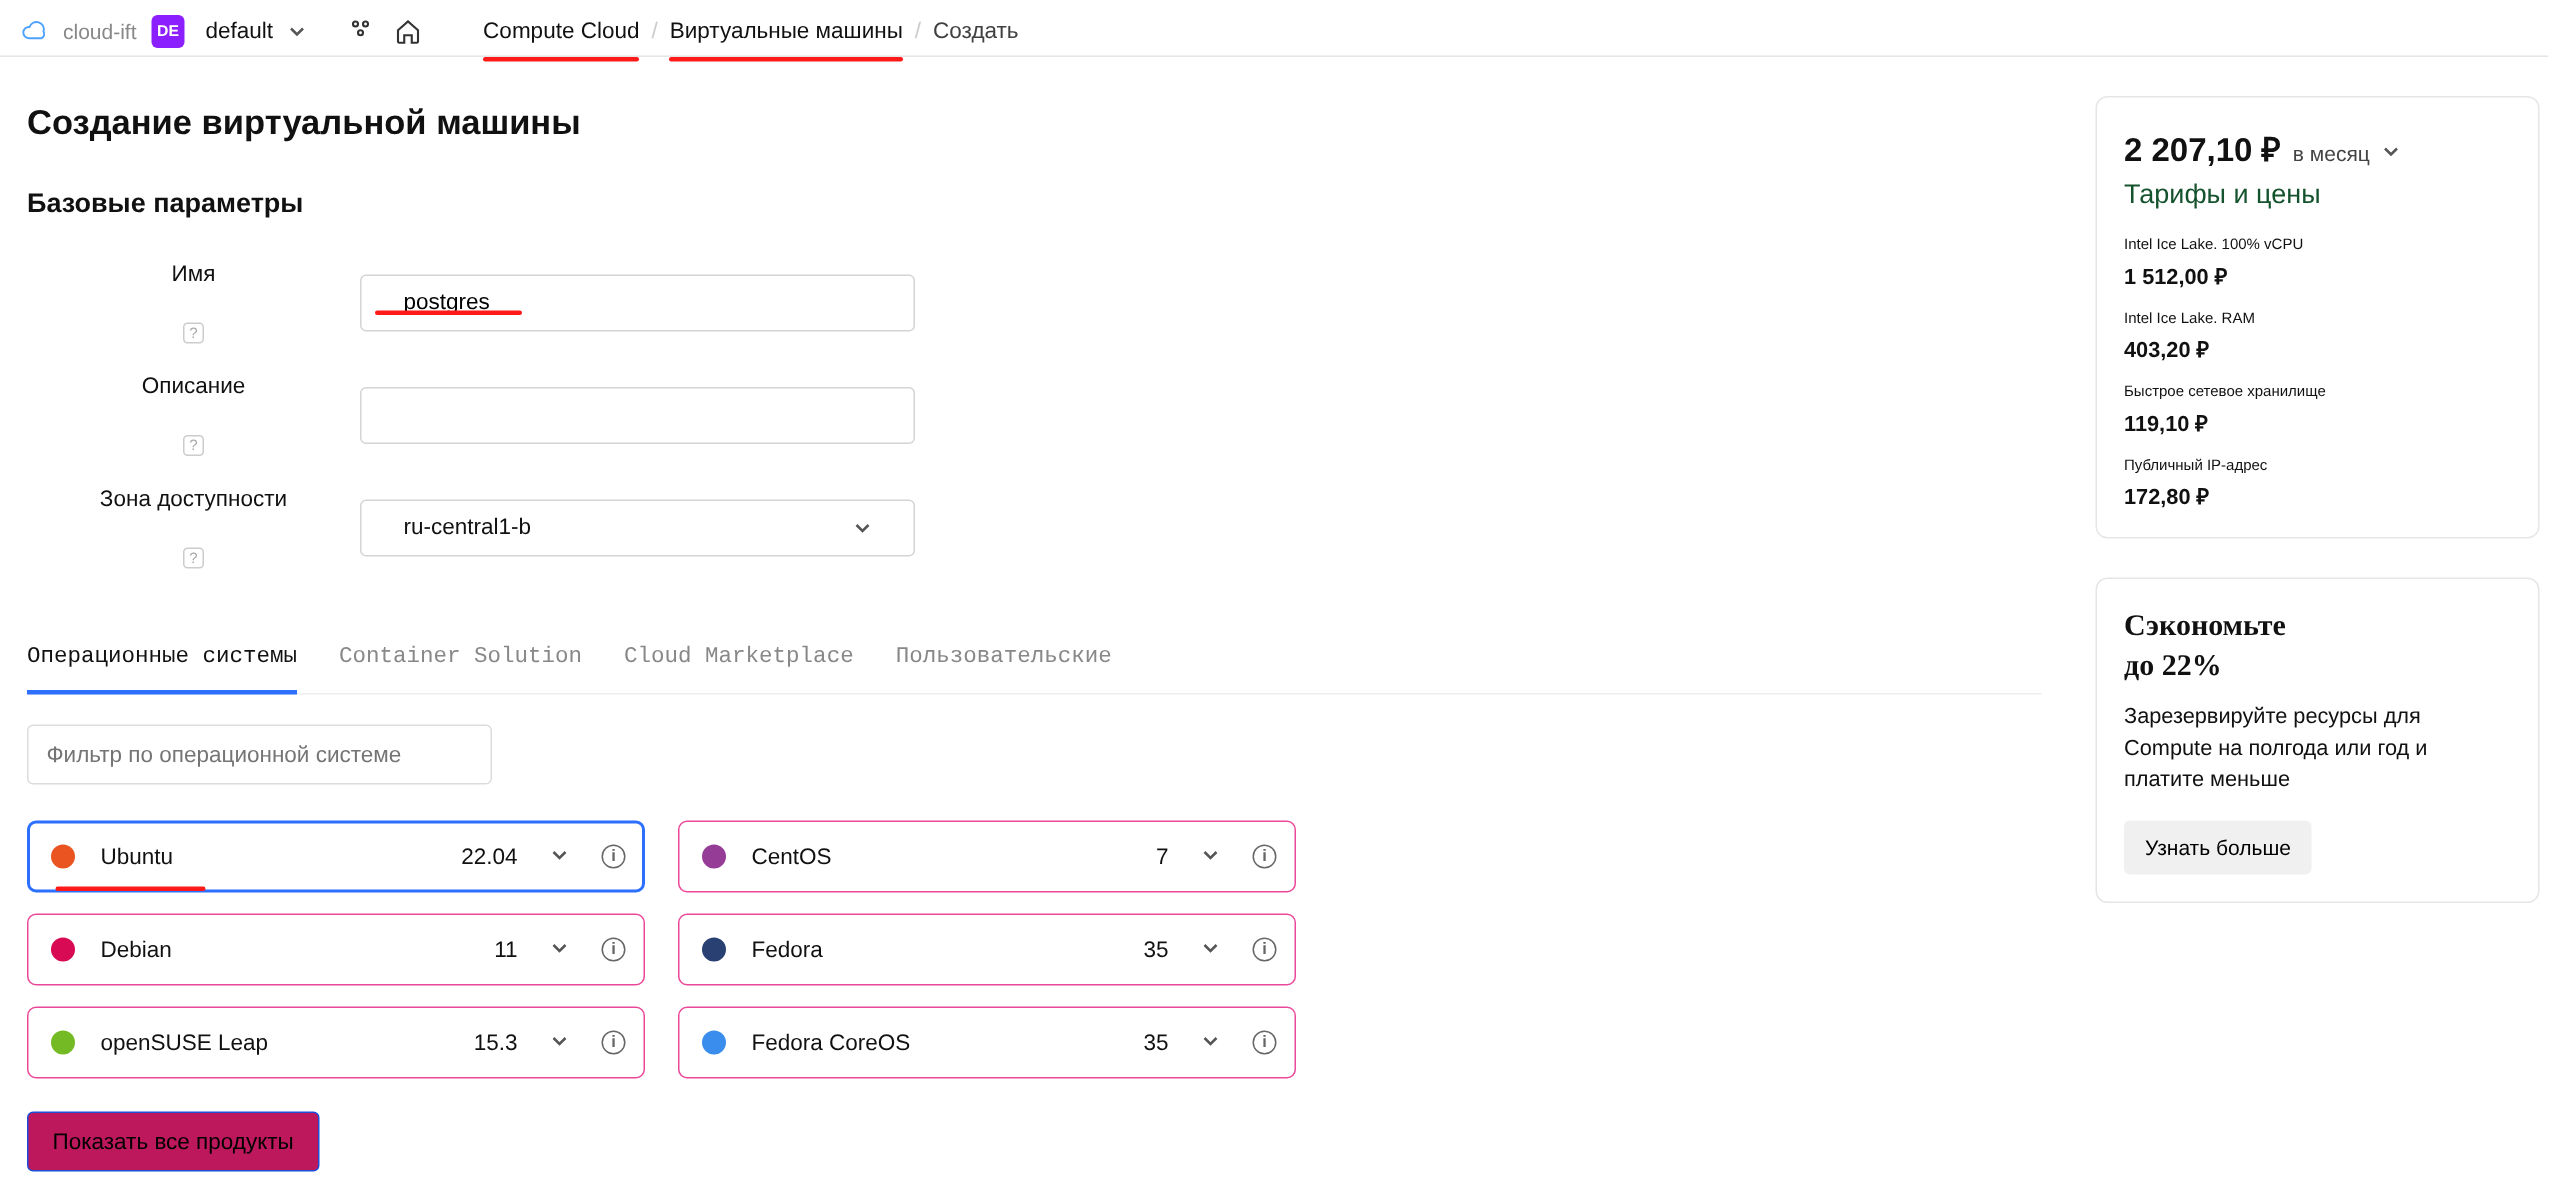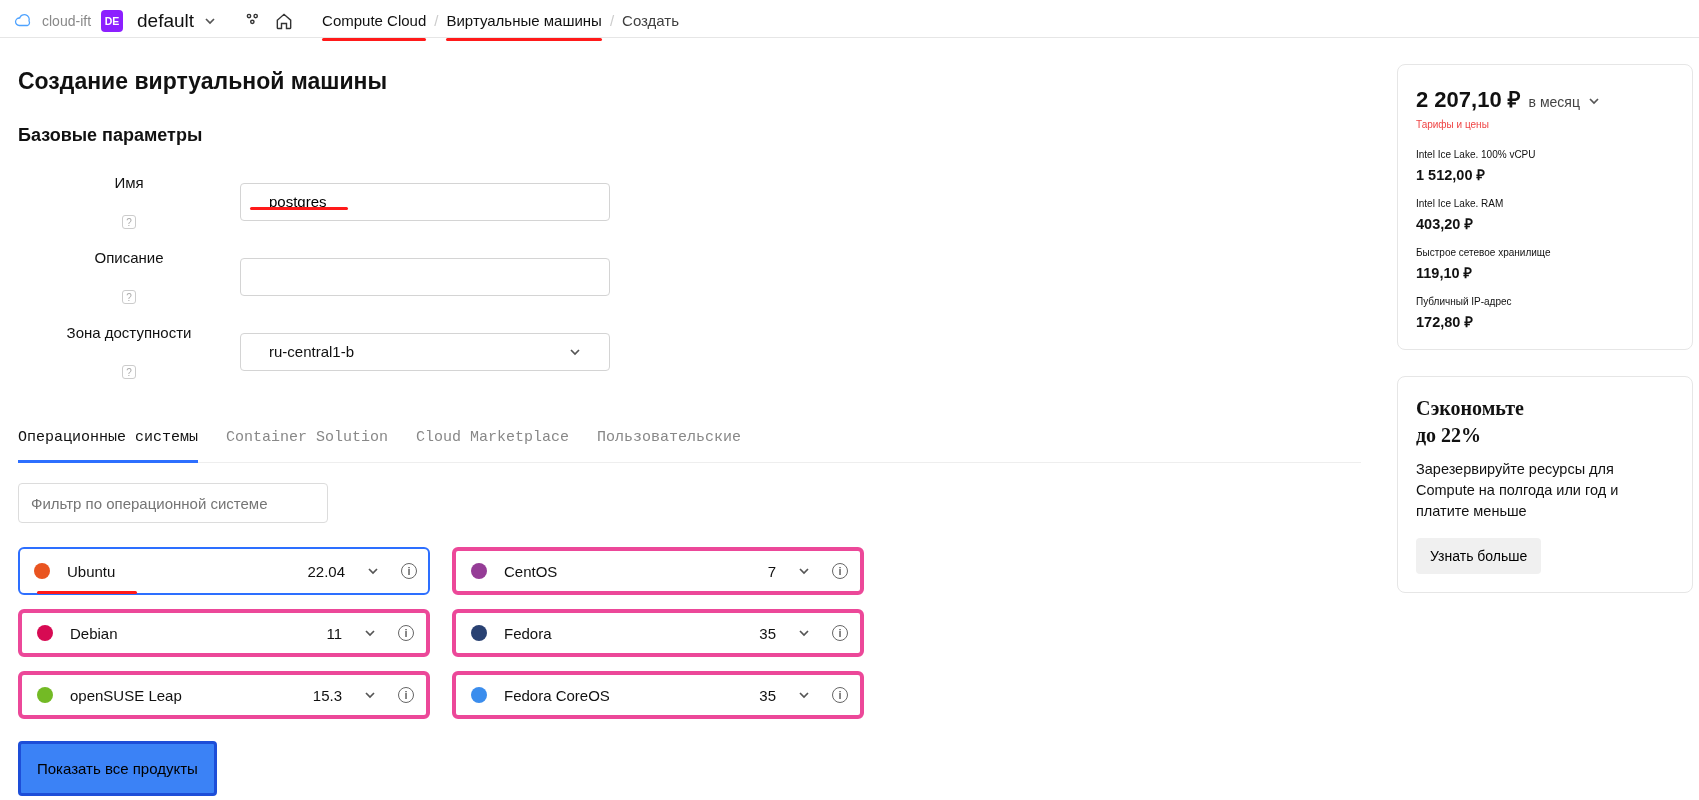--- a/index.html
+++ b/index.html
@@ -18,25 +18,25 @@
     gap: 10px;
     border-bottom: 1px solid #e6e6e6;
   }
   .cloud-ico { width: 18px; height: 18px; stroke: #4da2ff; fill: none; stroke-width: 1.7; }
   .cloud-text { color: #888; font-size: 14px; }
   .de-badge {
     width: 22px; height: 22px; border-radius: 4px;
     background: #8c1fff; color: #fff; font-size: 10.5px; font-weight: 600;
     display: flex; align-items: center; justify-content: center;
   }
-  .folder-name { margin-left: 4px; font-size: 19px; }
+  .folder-name { margin-left: 4px; font-size: 15px; }
   .chev { width: 12px; height: 12px; stroke: #555; fill: none; stroke-width: 1.7; }
   .topbar .sep { width: 8px; }
   .top-ico { width: 20px; height: 20px; stroke: #333; fill: none; stroke-width: 1.7; cursor: pointer; }
-  .crumbs { display: flex; align-items: center; gap: 8px; font-size: 15px; }
+  .crumbs { display: flex; align-items: center; gap: 8px; font-size: 15px; margin-left: 12px; }
   .crumbs a { color: #111; text-decoration: none; }
   .crumbs .slash { color: #ccc; }
   .crumbs .current { color: #404040; }
   .underline-mark {
     position: relative;
   }
   .underline-mark::after {
     content: ""; position: absolute; left: 0; right: 0; bottom: -12px;
     height: 3px; background: #ff1a1a; border-radius: 2px;
   }
@@ -71,53 +71,53 @@
     padding: 0 12px; font-size: 15px; color: #999;
   }
   .os-grid {
     margin-top: 24px;
     display: grid;
     grid-template-columns: 412px 412px;
     gap: 14px 22px;
     max-width: 860px;
   }
   .os-card {
-    height: 48px; border: 4px solid #ec4899; border-radius: 6px;
+    height: 48px; border: 1px solid #ec4899; border-radius: 6px;
     display: flex; align-items: center; padding: 0 12px; gap: 14px;
     cursor: pointer; background: #fff;
   }
   .os-card.selected { border: 2px solid #2d6fff; padding: 0 11px; }
   .os-logo { width: 22px; height: 22px; display: flex; align-items: center; justify-content: center; }
   .os-name { flex: 1; font-size: 15px; position: relative; }
   .os-ver { font-size: 15px; }
   .info-ico {
     width: 16px; height: 16px; border: 1.5px solid #666; border-radius: 50%;
     display: inline-flex; align-items: center; justify-content: center;
     font-size: 11px; color: #666; font-weight: 600;
   }
   .ubuntu-mark::after {
     content: ""; position: absolute; left: -30px; width: 100px; bottom: -14px;
     height: 3px; background: #ff1a1a; border-radius: 2px;
   }
   .show-all {
     margin-top: 22px;
-    height: 55px; border: 3px solid #1d4ed8; border-radius: 4px; background: #3b82f6;
+    height: 40px; border: 1px solid #1d4ed8; border-radius: 4px; background: #be185d;
     padding: 0 16px; font-size: 15px; cursor: pointer;
   }
   .side {
     width: 320px; padding: 26px 6px 0 18px;
     display: flex; flex-direction: column; gap: 26px;
   }
   .cost-card, .save-card {
     border: 1px solid #e6e6e6; border-radius: 8px; padding: 18px 18px;
   }
   .price-row { display: flex; align-items: baseline; gap: 8px; }
   .price-big { font-size: 22px; font-weight: 600; }
   .price-sub { font-size: 14px; color: #444; }
-  .tariff-link { color: #ef4444; font-size: 10px; text-decoration: none; display: inline-block; margin-top: 6px; }
+  .tariff-link { color: #14532d; font-size: 18px; text-decoration: none; display: inline-block; margin-top: 6px; }
   .cost-items { margin-top: 18px; display: flex; flex-direction: column; gap: 14px; }
   .cost-item .lbl { font-size: 10px; }
   .cost-item .amt { font-size: 14.5px; font-weight: 600; margin-top: 4px; }
   .save-title { font-size: 20px; font-weight: 600; line-height: 1.35; font-family: Liberation Serif, serif; }
   .save-body { font-size: 14.5px; margin-top: 10px; line-height: 1.45; }
   .save-btn {
     margin-top: 16px; height: 36px; border: none; border-radius: 4px;
     background: #f0f0f0; padding: 0 14px; font-size: 14px; cursor: pointer;
   }
 </style>

